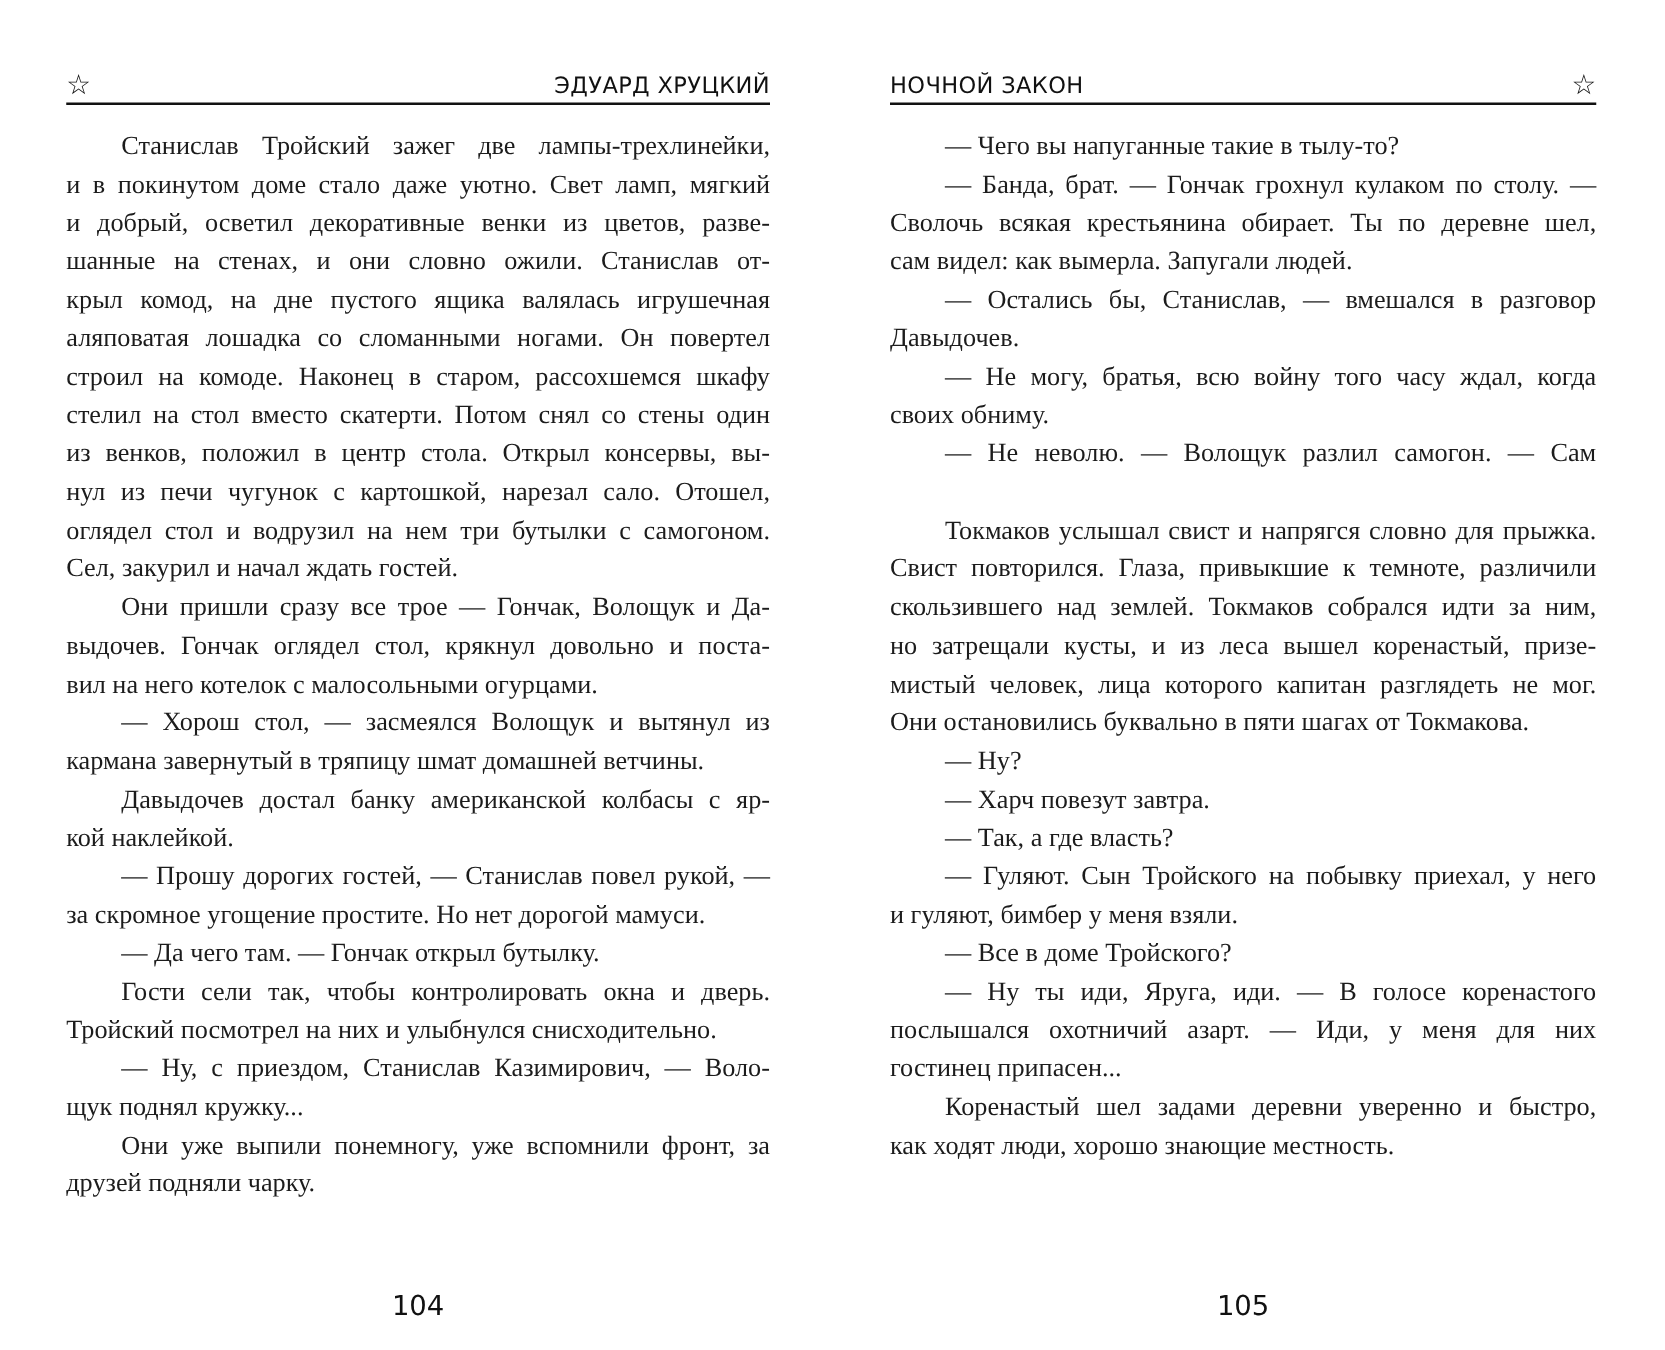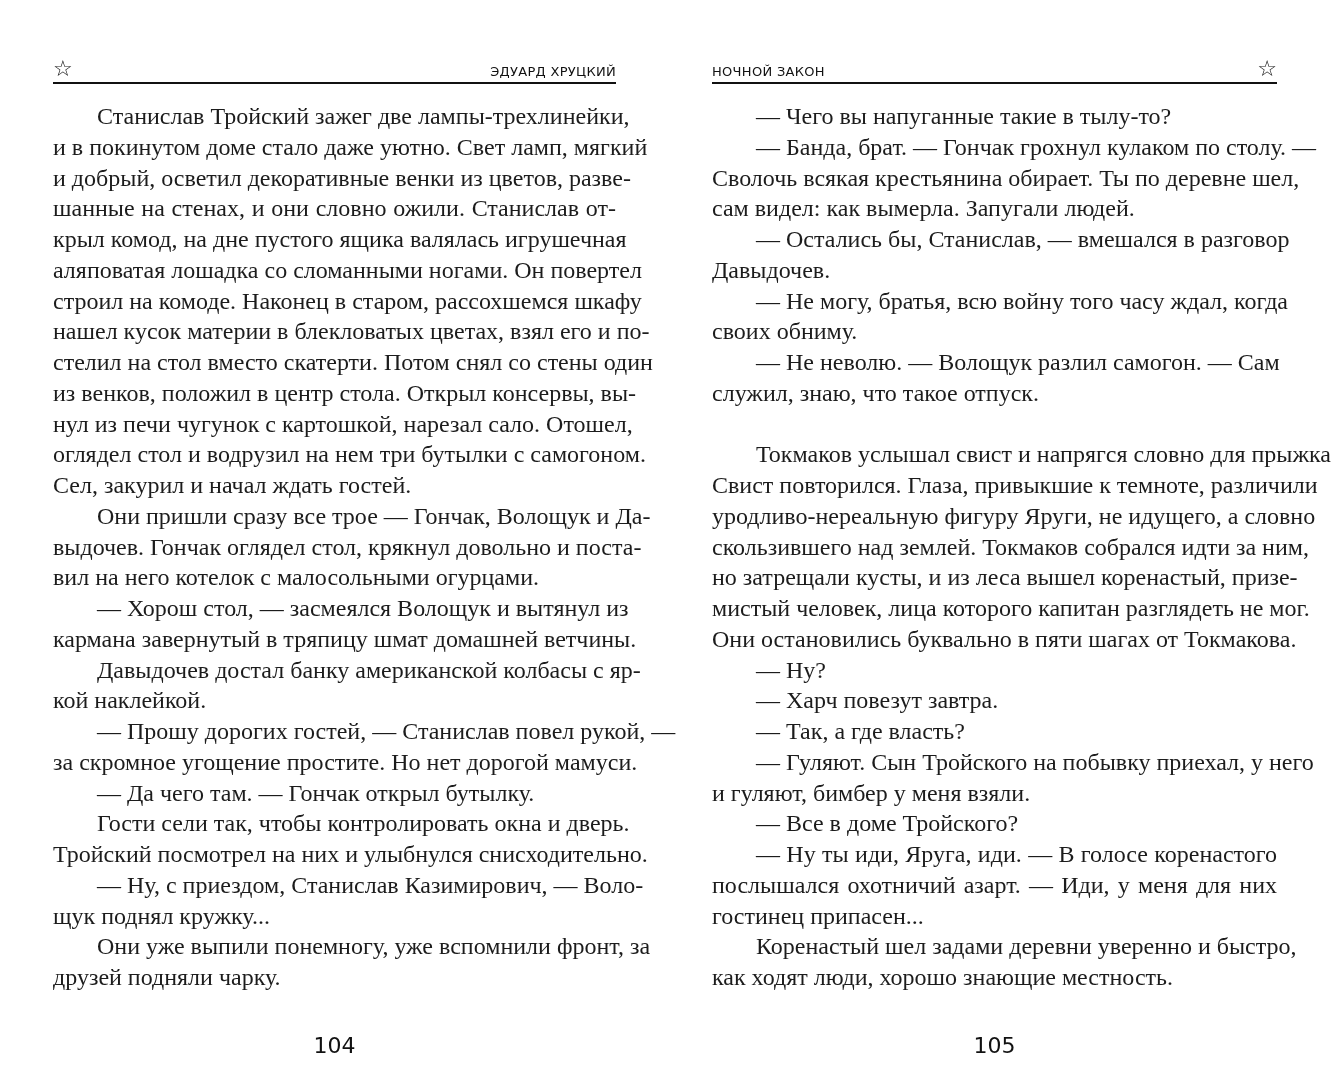--- a/index.html
+++ b/index.html
@@ -9,35 +9,35 @@
   }
   .page { position: absolute; top: 0; height: 1080px; }
   #page-left { left: 53px; width: 563px; }
   #page-right { left: 712px; width: 565px; }
   .header {
     position: absolute; top: 52px; left: 0; right: 0; height: 30px;
     border-bottom: 2.5px solid #111;
   }
   .header .title {
     position: absolute; bottom: 3px;
-    font-family: "DejaVu Sans", sans-serif; font-size: 13px; letter-spacing: 0.3px;
+    font-family: "DejaVu Sans", sans-serif; font-size: 18px; letter-spacing: 0.3px;
     color: #111;
   }
   #page-left .header .title { right: 0; }
   #page-right .header .title { left: 0; text-align: center; }
   .header .star {
     position: absolute; bottom: 2px; font-size: 22px; line-height: 22px;
     font-family: "DejaVu Sans", sans-serif; color: #111;
   }
   #page-left .header .star { left: 0; }
   #page-right .header .star { right: 0; }
   .body {
     position: absolute; top: 101px; left: 0; right: 0;
     font-family: "Liberation Serif", "DejaVu Serif", serif;
-    font-size: 24px; line-height: 30.75px; color: #1c1c1c;
+    font-size: 21px; line-height: 30.75px; color: #1c1c1c;
   }
   .line { display: block; text-align: justify; text-align-last: justify; white-space: nowrap; }
   .line.last { text-align-last: left; }
   .line.indent { padding-left: 44px; }
   .gap { height: 30.75px; }
   .pagenum {
     position: absolute; top: 1033px; left: 0; right: 0; text-align: center;
     font-family: "DejaVu Sans", sans-serif; font-size: 22px; color: #111;
   }
 </style>
@@ -50,21 +50,20 @@
     <span class="title">ЭДУАРД ХРУЦКИЙ</span>
   </div>
   <div class="body">
       <span class="line indent">Станислав Тройский зажег две лампы-трехлинейки,</span>
       <span class="line">и в покинутом доме стало даже уютно. Свет ламп, мягкий</span>
       <span class="line">и добрый, осветил декоративные венки из цветов, разве-</span>
       <span class="line">шанные на стенах, и они словно ожили. Станислав от-</span>
       <span class="line">крыл комод, на дне пустого ящика валялась игрушечная</span>
       <span class="line">аляповатая лошадка со сломанными ногами. Он повертел</span>
       <span class="line">строил на комоде. Наконец в старом, рассохшемся шкафу</span>
-      <span class="line">нашел кусок материи в блекловатых цветах, взял его и по-</span>
       <span class="line">стелил на стол вместо скатерти. Потом снял со стены один</span>
       <span class="line">из венков, положил в центр стола. Открыл консервы, вы-</span>
       <span class="line">нул из печи чугунок с картошкой, нарезал сало. Отошел,</span>
       <span class="line">оглядел стол и водрузил на нем три бутылки с самогоном.</span>
       <span class="line last">Сел, закурил и начал ждать гостей.</span>
       <span class="line indent">Они пришли сразу все трое — Гончак, Волощук и Да-</span>
       <span class="line">выдочев. Гончак оглядел стол, крякнул довольно и поста-</span>
       <span class="line last">вил на него котелок с малосольными огурцами.</span>
       <span class="line indent">— Хорош стол, — засмеялся Волощук и вытянул из</span>
       <span class="line last">кармана завернутый в тряпицу шмат домашней ветчины.</span>
@@ -91,25 +90,23 @@
   <div class="body">
       <span class="line indent last">— Чего вы напуганные такие в тылу-то?</span>
       <span class="line indent">— Банда, брат. — Гончак грохнул кулаком по столу. —</span>
       <span class="line">Сволочь всякая крестьянина обирает. Ты по деревне шел,</span>
       <span class="line last">сам видел: как вымерла. Запугали людей.</span>
       <span class="line indent">— Остались бы, Станислав, — вмешался в разговор</span>
       <span class="line last">Давыдочев.</span>
       <span class="line indent">— Не могу, братья, всю войну того часу ждал, когда</span>
       <span class="line last">своих обниму.</span>
       <span class="line indent">— Не неволю. — Волощук разлил самогон. — Сам</span>
-      <span class="line last">служил, знаю, что такое отпуск.</span>
       <span class="line gap"></span>
       <span class="line indent">Токмаков услышал свист и напрягся словно для прыжка.</span>
       <span class="line">Свист повторился. Глаза, привыкшие к темноте, различили</span>
-      <span class="line">уродливо-нереальную фигуру Яруги, не идущего, а словно</span>
       <span class="line">скользившего над землей. Токмаков собрался идти за ним,</span>
       <span class="line">но затрещали кусты, и из леса вышел коренастый, призе-</span>
       <span class="line">мистый человек, лица которого капитан разглядеть не мог.</span>
       <span class="line last">Они остановились буквально в пяти шагах от Токмакова.</span>
       <span class="line indent last">— Ну?</span>
       <span class="line indent last">— Харч повезут завтра.</span>
       <span class="line indent last">— Так, а где власть?</span>
       <span class="line indent">— Гуляют. Сын Тройского на побывку приехал, у него</span>
       <span class="line last">и гуляют, бимбер у меня взяли.</span>
       <span class="line indent last">— Все в доме Тройского?</span>

